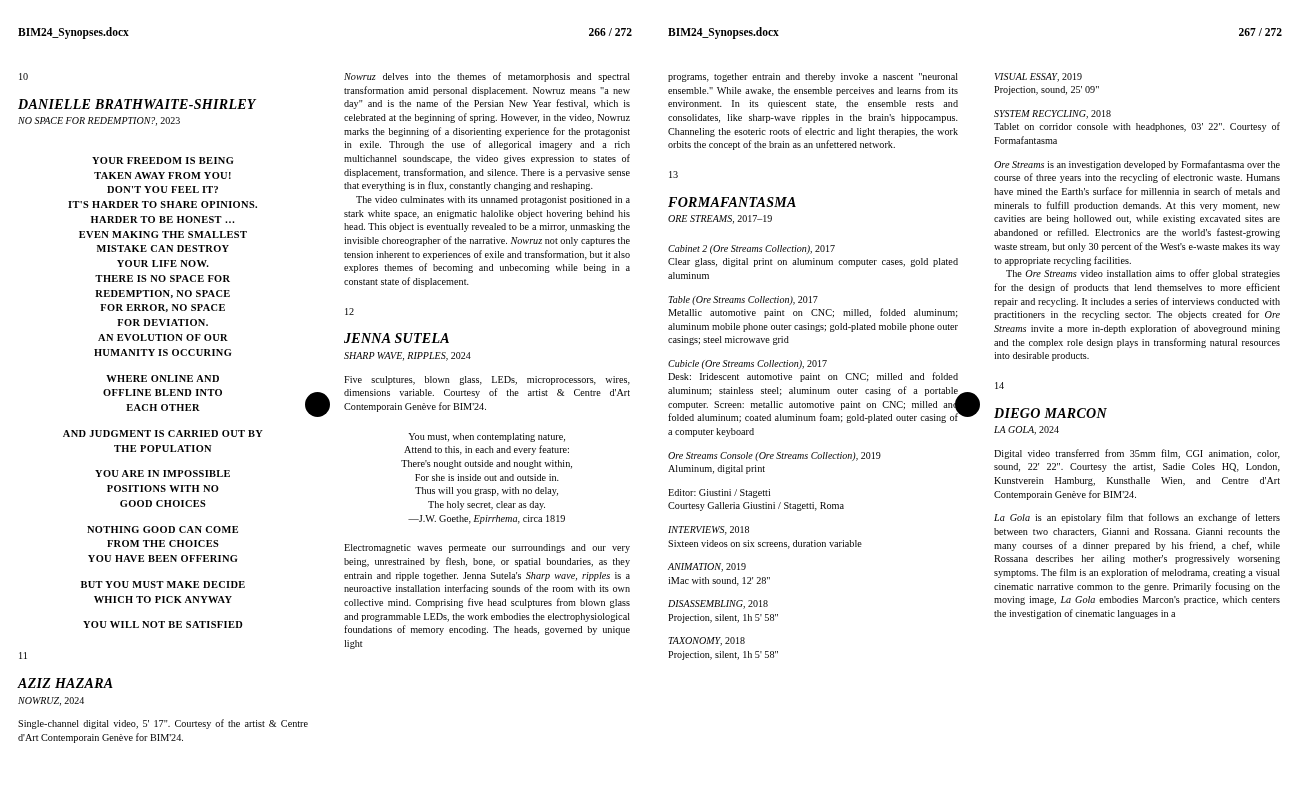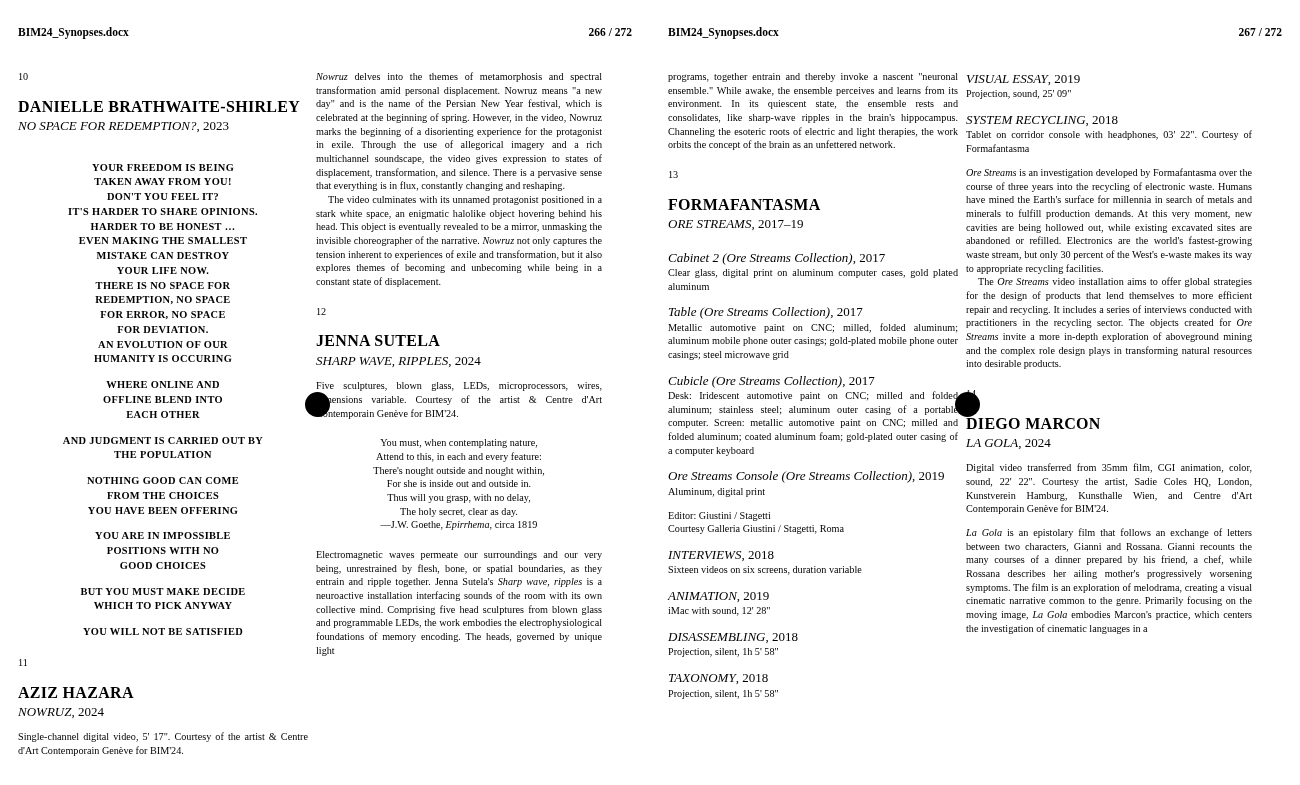--- a/index.html
+++ b/index.html
@@ -48,48 +48,49 @@
     text-align: center;
   }
 
   .columns {
     position: absolute;
     top: 58px;
     left: 18px;
     right: 18px;
     bottom: 20px;
     display: flex;
-    gap: 8px;
+    gap: 36px;
   }
   .col {
     width: 290px;
     font-size: 10.2px;
     line-height: 1.34;
   }
   .col.narrow { width: 286px; }
 
   p {
     margin: 0 0 0 0;
     text-align: justify;
   }
   .gap { height: 10px; }
   .gap-lg { height: 16px; }
 
   .num {
     font-size: 10.2px;
     margin-bottom: 12px;
   }
   .artist {
-    font-size: 16px;
+    font-size: 14px;
     font-weight: bold;
     letter-spacing: 0.3px;
     text-transform: uppercase;
+    font-style: italic;
   }
   .work {
-    font-size: 13px;
+    font-size: 10px;
     font-style: italic;
   }
   .work .year { font-style: normal; }
   .meta {
     font-size: 10.2px;
     text-align: justify;
   }
   .poem {
     text-align: center;
     font-size: 10.4px;
@@ -149,26 +150,26 @@
 REDEMPTION, NO SPACE
 FOR ERROR, NO SPACE
 FOR DEVIATION.
 AN EVOLUTION OF OUR
 HUMANITY IS OCCURING</div>
         <div class="stanza" style="white-space:pre-line">WHERE ONLINE AND
 OFFLINE BLEND INTO
 EACH OTHER</div>
         <div class="stanza" style="white-space:pre-line">AND JUDGMENT IS CARRIED OUT BY
 THE POPULATION</div>
+        <div class="stanza" style="white-space:pre-line">YOU ARE IN IMPOSSIBLE
+POSITIONS WITH NO
+GOOD CHOICES</div>
         <div class="stanza" style="white-space:pre-line">NOTHING GOOD CAN COME
 FROM THE CHOICES
 YOU HAVE BEEN OFFERING</div>
-        <div class="stanza" style="white-space:pre-line">YOU ARE IN IMPOSSIBLE
-POSITIONS WITH NO
-GOOD CHOICES</div>
         <div class="stanza" style="white-space:pre-line">BUT YOU MUST MAKE DECIDE
 WHICH TO PICK ANYWAY</div>
         <div class="stanza" style="white-space:pre-line">YOU WILL NOT BE SATISFIED</div>
       </div>
       <div class="gap-lg"></div>
       <div class="num">11</div>
       <div class="artist">AZIZ HAZARA</div>
       <div class="work"><span>NOWRUZ</span><span class="year">, 2024</span></div>
       <div class="gap"></div>
       <div class="meta">Single-channel digital video, 5' 17". Courtesy of the artist &amp; Centre d'Art Contemporain Genève for BIM'24.</div>

